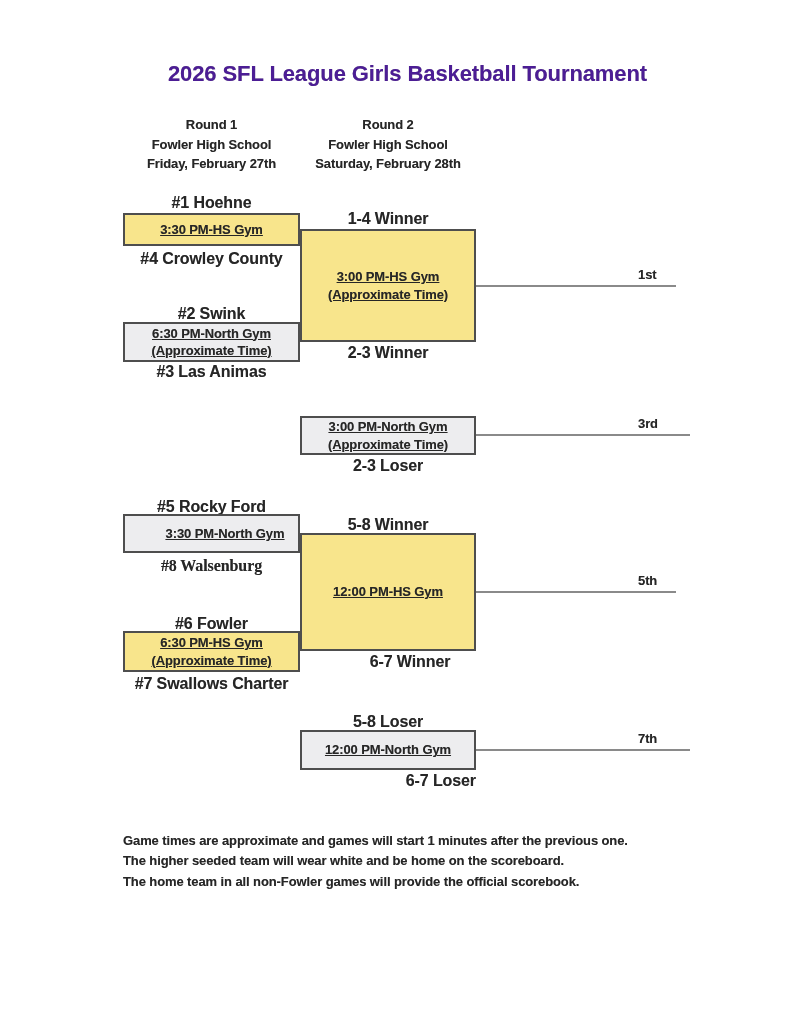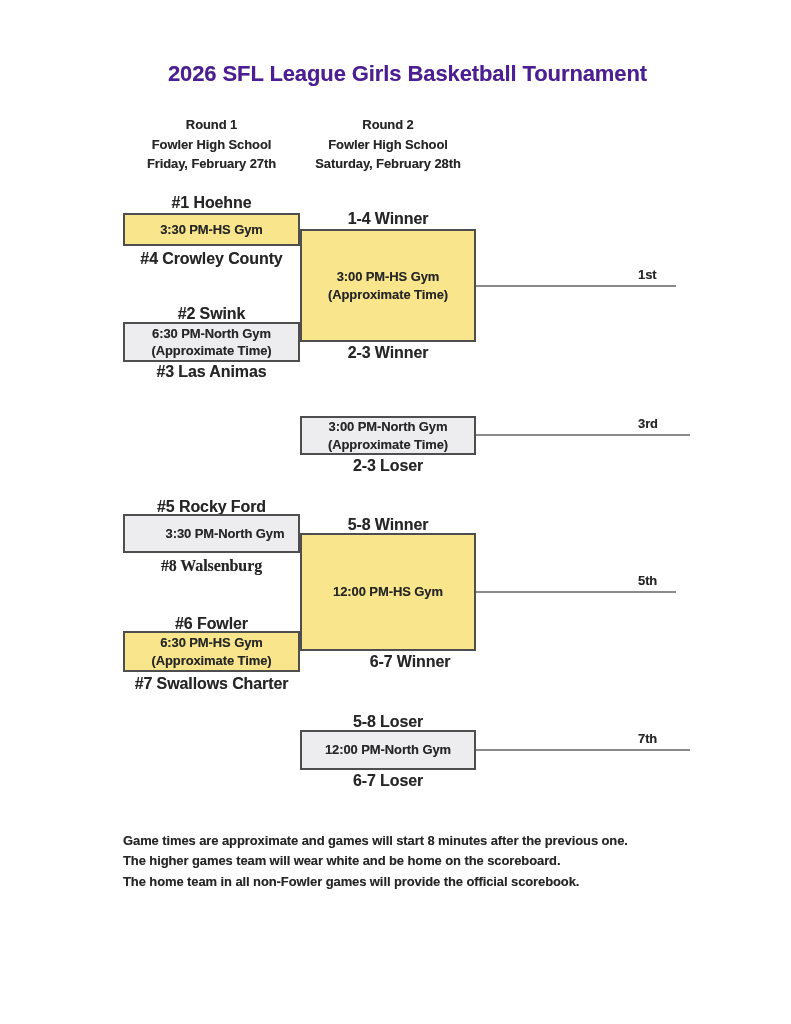--- a/index.html
+++ b/index.html
@@ -23,21 +23,21 @@
     position:absolute; top:115px; display:flex; flex-direction:column;
     text-align:center; font-size:13px; line-height:19.5px;
   }
   .lbl {
     position:absolute; text-align:center; font-size:16px; line-height:15px;
   }
   .box {
     position:absolute;
     border:2px solid var(--box-border,#4e4e4e);
     display:flex; flex-direction:column; justify-content:center; align-items:center;
-    text-align:center; font-size:13px; line-height:17.5px;
+    text-align:center; font-size:13px; line-height:17.5px;text-decoration:underline;
   }
   .box.yellow { background: var(--highlight-yellow,#F8E58C); }
   .box.gray   { background: var(--highlight-gray,#EDEDEF); }
   .place-line {
     position:absolute; height:0;
     border-top:2px solid var(--line-gray,#8a8a8a);
   }
   .place-lbl {
     position:absolute; font-size:13px; line-height:14px; width:40px;
   }
@@ -114,23 +114,23 @@
     <span>12:00 PM-HS Gym</span>
   </div>
   <div class="lbl" style="left:300px;top:654px;width:176px;padding-left:44px;">6-7 Winner</div>
   <div class="place-line" style="left:476px;top:591px;width:200px;"></div>
   <div class="place-lbl" style="left:638px;top:574px;">5th</div>
 
   <div class="lbl" style="left:300px;top:714px;width:176px;">5-8 Loser</div>
   <div class="box gray" style="left:300px;top:730px;width:176px;height:40px;">
     <span>12:00 PM-North Gym</span>
   </div>
-  <div class="lbl" style="left:300px;top:773px;width:176px;">6-7 Loser</div>
+  <div class="lbl" style="left:300px;top:773px;width:176px;text-align:right;">6-7 Loser</div>
   <div class="place-line" style="left:476px;top:749px;width:214px;"></div>
   <div class="place-lbl" style="left:638px;top:732px;">7th</div>
 
   <div class="notes">
-    <div class="note">Game times are approximate and games will start 8 minutes after the previous one.</div>
-    <div class="note">The higher games team will wear white and be home on the scoreboard.</div>
+    <div class="note">Game times are approximate and games will start 1 minutes after the previous one.</div>
+    <div class="note">The higher seeded team will wear white and be home on the scoreboard.</div>
     <div class="note">The home team in all non-Fowler games will provide the official scorebook.</div>
   </div>
 
 </div>
 
 </body></html>

